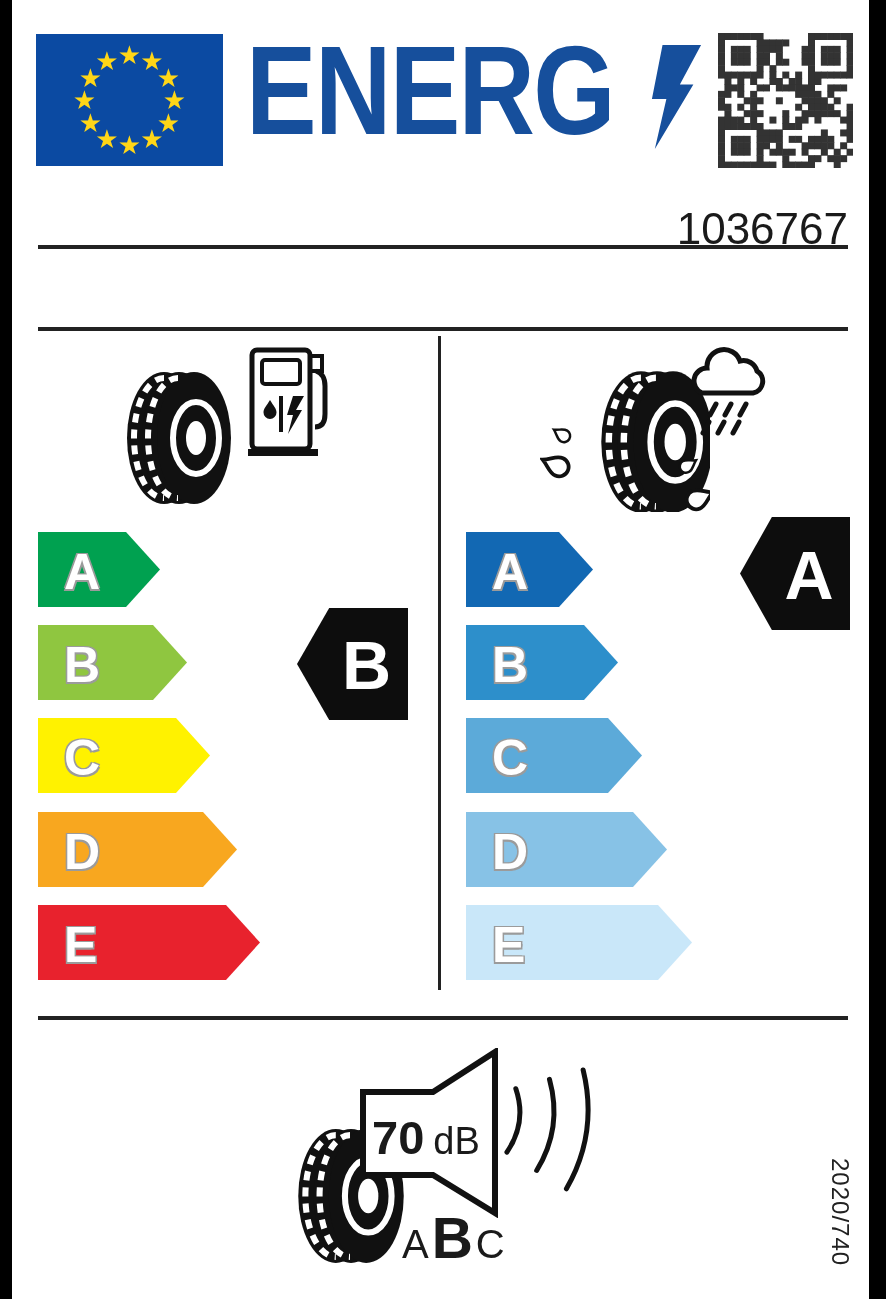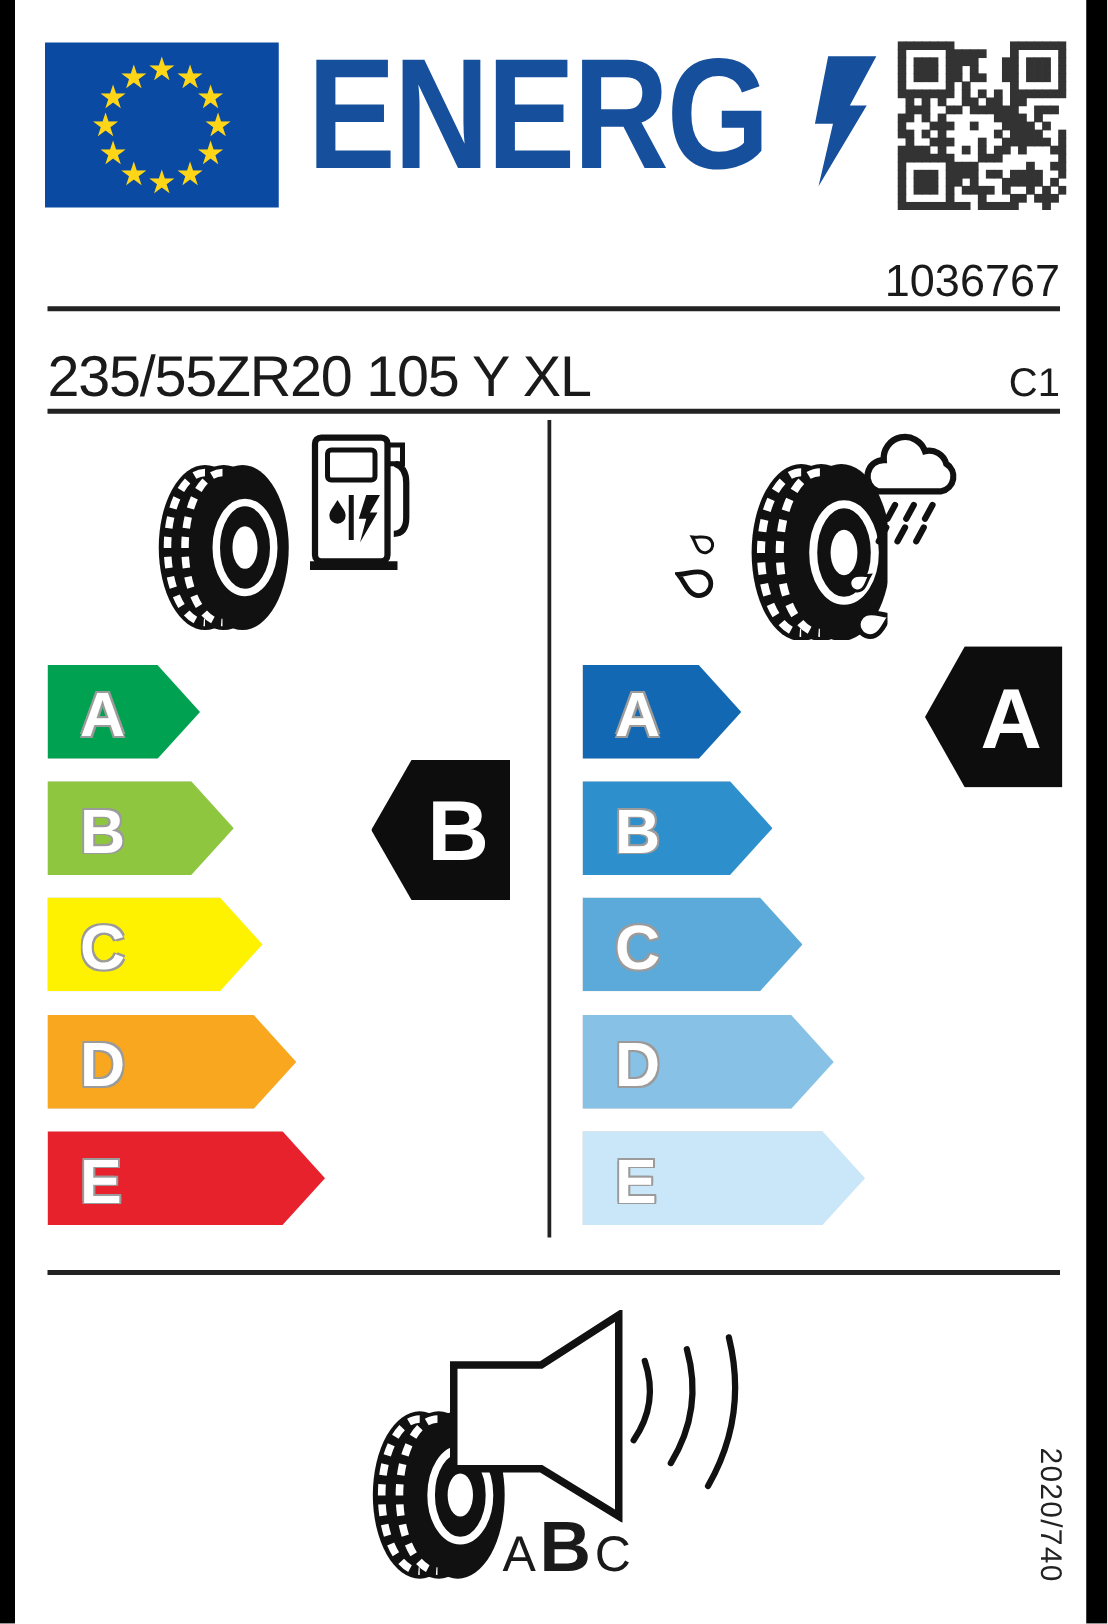--- a/index.html
+++ b/index.html
@@ -12,21 +12,21 @@
   
   .flag{position:absolute;left:36px;top:34px;width:187px;height:132px;}
   .flag svg{position:absolute;left:0;top:0;width:100%;height:100%;}
   .logo{position:absolute;left:246px;top:32px;height:118px;line-height:118px;
         font-size:126px;font-weight:bold;transform:scaleX(0.84);transform-origin:left center;
         letter-spacing:-2px;white-space:nowrap;}
   .bolt{position:absolute;left:650px;top:44px;width:53px;height:106px;}
   .qr{position:absolute;left:718px;top:33px;width:135px;height:135px;}
 
   .brand{position:absolute;left:38px;top:202px;font-size:37px;font-weight:bold;letter-spacing:-0.5px;}
-  .article{position:absolute;left:500px;top:204px;width:348px;text-align:right;font-size:36px;}
+  .article{position:absolute;left:500px;top:204px;width:348px;text-align:right;font-size:44px;}
   .size{position:absolute;left:38px;top:274px;font-size:46px;letter-spacing:-1px;}
   .tclass{position:absolute;left:600px;top:288px;width:248px;text-align:right;font-size:32px;}
 
   .hr{position:absolute;left:38px;width:810px;height:4px;background:#222;}
   .hr1{top:245px;} .hr2{top:327px;} .hr3{top:1016px;}
   .vline{position:absolute;left:438px;top:336px;width:3px;height:654px;background:#222;}
 
   
   .icon{position:absolute;}
   .fuel-tire{left:124px;top:368px;width:110px;height:140px;}
@@ -341,22 +341,20 @@
       <rect x="70.71" y="128.57" width="7" height="7" fill="#333333"></rect>
       <rect x="77.14" y="128.57" width="7" height="7" fill="#333333"></rect>
       <rect x="83.57" y="128.57" width="7" height="7" fill="#333333"></rect>
       <rect x="90.00" y="128.57" width="7" height="7" fill="#333333"></rect>
       <rect x="115.71" y="128.57" width="7" height="7" fill="#333333"></rect>
     </svg>
 
   <div class="article">1036767</div>
   <div class="hr hr1"></div>
 
-  <div class="size">235/55ZR20 105 Y XL</div>
-  <div class="tclass">C1</div>
   <div class="hr hr2"></div>
 
   <div class="vline"></div>
 
   <svg width="0" height="0" style="position:absolute" aria-hidden="true">
     <defs>
       <symbol id="tire" viewBox="0 0 110 140">
         <ellipse cx="40" cy="70" rx="37" ry="66" fill="#111"></ellipse>
         <ellipse cx="55" cy="70" rx="37" ry="66" fill="#111"></ellipse>
         <ellipse cx="70" cy="70" rx="37" ry="66" fill="#111"></ellipse>
@@ -454,20 +452,24 @@
     <line x1="73" y1="44" x2="73" y2="127" stroke="#111" stroke-width="0"></line>
   </svg>
   <svg class="icon arcs" viewBox="0 0 95 140">
     <g fill="none" stroke="#111" stroke-width="5" stroke-linecap="round" transform="rotate(8 48 70)">
       <path d="M 8 38 Q 24 70 8 102"></path>
       <path d="M 40 24 Q 60 70 40 116"></path>
       <path d="M 72 10 Q 96 70 72 130"></path>
     </g>
   </svg>
 
+  <div class="db">
+    <span class="val">70</span>
+    <span class="unit">dB</span>
+  </div>
 
   <div class="abc">
     <span class="n">A</span>
     <span class="nb">B</span>
     <span class="n">C</span>
   </div>
 
   <div class="reg">2020/740</div>
 
 </div>

